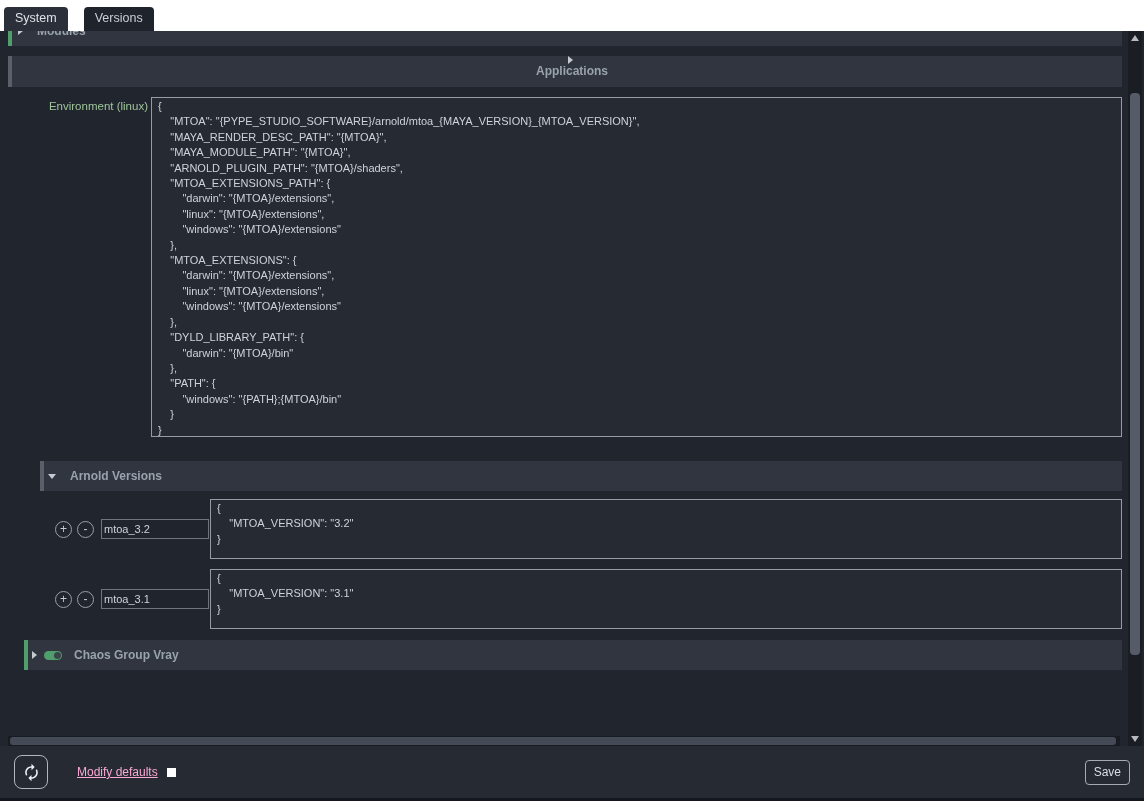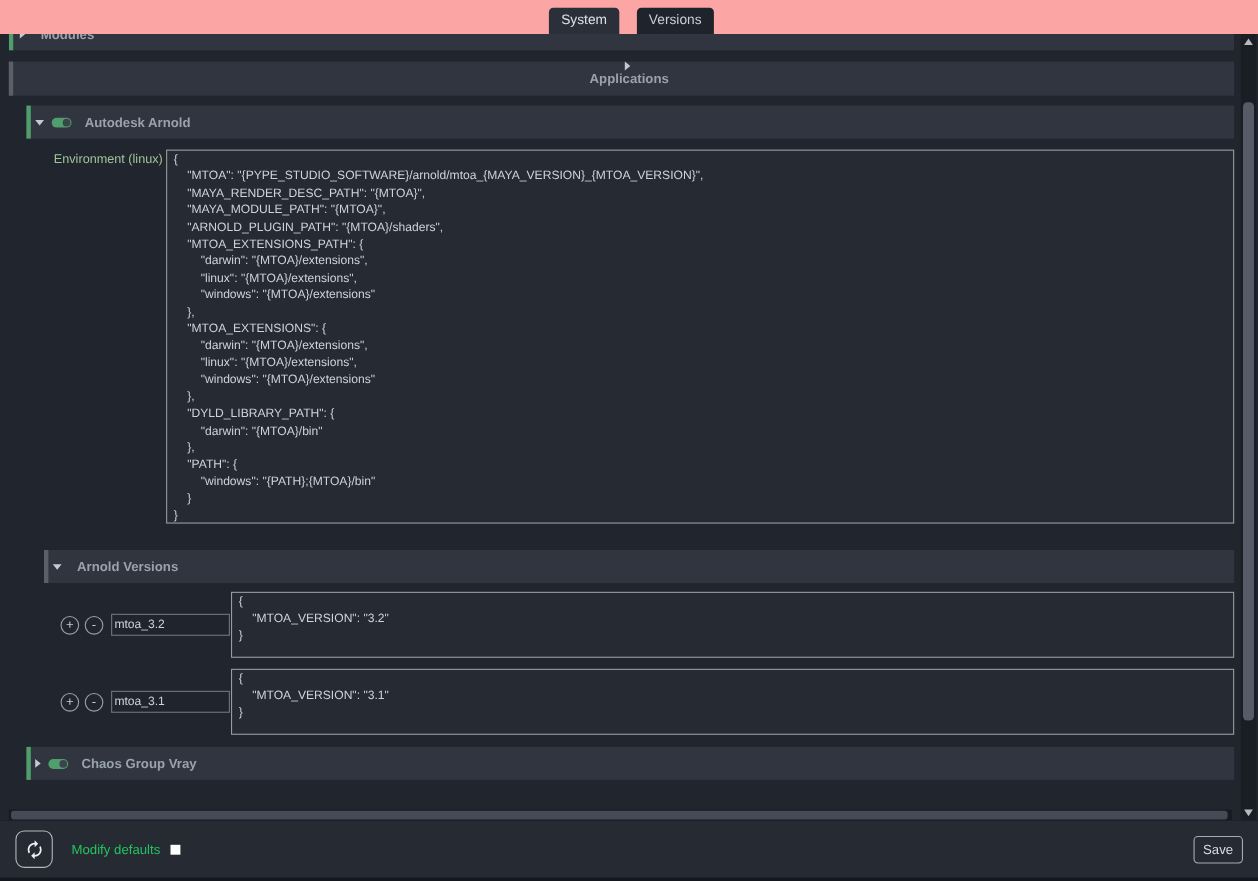--- a/index.html
+++ b/index.html
@@ -1,21 +1,21 @@
 <!DOCTYPE html>
 <html><head>
 <meta charset="utf-8">
 <style>
   * { margin:0; padding:0; box-sizing:border-box; }
   html,body { width:1144px; height:801px; overflow:hidden; }
   body { font-family:"Liberation Sans", sans-serif; background:#14171d; }
   .app { position:relative; width:1144px; height:801px; background:#14171d; }
 
   
-  .tabbar { height:31px; display:flex; align-items:flex-end; padding-left:4px; gap:16px; background:#fca5a5;justify-content:center; }
+  .tabbar { height:31px; display:flex; align-items:flex-end; padding-left:4px; gap:16px; background:#ffffff; }
   .tab { height:24px; padding:4px 11px 0; font-size:12.5px; color:#c9ced5; background:#1f242c;
          border-radius:4px 4px 0 0; cursor:default; }
   .tab.active { background:#2a2f39; color:#dde2e8; }
 
   
   .main { position:relative; height:715px; background:#21252e; overflow:hidden; }
   .content { position:absolute; left:8px; top:0; width:1114px; }
 
   .grp-header { position:relative; height:31px; background:#30353f; display:flex; align-items:center;
                 font-weight:bold; font-size:12px; color:#9aa2ad; }
@@ -66,21 +66,21 @@
   .vs-up .tri { width:0;height:0;border-left:4px solid transparent;border-right:4px solid transparent;border-bottom:6px solid #b6bac0; }
   .vs-down .tri { width:0;height:0;border-left:4px solid transparent;border-right:4px solid transparent;border-top:6px solid #b6bac0; }
   .vs-thumb { position:absolute; left:2px; width:10px; top:62px; height:562px; background:#555c68; border-radius:4px; }
   .hscroll { position:absolute; left:8px; bottom:0; width:1112px; height:10px; background:#181b22; }
   .hs-thumb { position:absolute; left:2px; right:4px; top:1px; height:8px; background:#454b56; border-radius:3px; }
 
   
   .footer { height:52px; background:#262a33; display:flex; align-items:center; padding:0 14px; }
   .refresh-btn { width:34px; height:34px; background:transparent; border:1px solid #b2b7bd; border-radius:8px;
                  display:flex; align-items:center; justify-content:center; cursor:pointer; }
-  .modify-label { margin-left:17px; font-size:12px; color:#22c55e; }
+  .modify-label { margin-left:29px; font-size:12px; color:#f9a8d4;text-decoration:underline; }
   .modify-check { width:9px; height:9px; background:#ffffff; margin-left:9px; }
   .spacer { flex:1; }
   .save-btn { min-width:37px; height:25px; background:transparent; border:1px solid #a6abb3; border-radius:4px;
               color:#d9dee4; font-size:12px; padding:0 8px; cursor:pointer; font-family:"Liberation Sans", sans-serif; }
   .bottom-strip { height:3px; background:#14171d; }
 </style>
 </head>
 <body>
 
 <div class="app">
@@ -101,28 +101,20 @@
         </div>
       </div>
 
       <div class="grp-header" style="margin-top:10px;flex-direction:column;">
         <span class="grp-bar bar-gray"></span>
         <span class="expander tri-right"></span>
         <span class="grp-label">Applications</span>
       </div>
 
 
-      <div class="grp-header indent1 sub-header" style="margin-top:9px; height:30px;">
-        <span class="grp-bar bar-green"></span>
-        <span class="expander tri-down"></span>
-        <span class="toggle">
-            <span class="knob"></span>
-          </span>
-        <span class="grp-label">Autodesk Arnold</span>
-      </div>
 
       <div class="env-row">
         <div class="env-label">Environment (linux)</div>
         <textarea class="json" spellcheck="false" style="">{
     "MTOA": "{PYPE_STUDIO_SOFTWARE}/arnold/mtoa_{MAYA_VERSION}_{MTOA_VERSION}",
     "MAYA_RENDER_DESC_PATH": "{MTOA}",
     "MAYA_MODULE_PATH": "{MTOA}",
     "ARNOLD_PLUGIN_PATH": "{MTOA}/shaders",
     "MTOA_EXTENSIONS_PATH": {
         "darwin": "{MTOA}/extensions",

